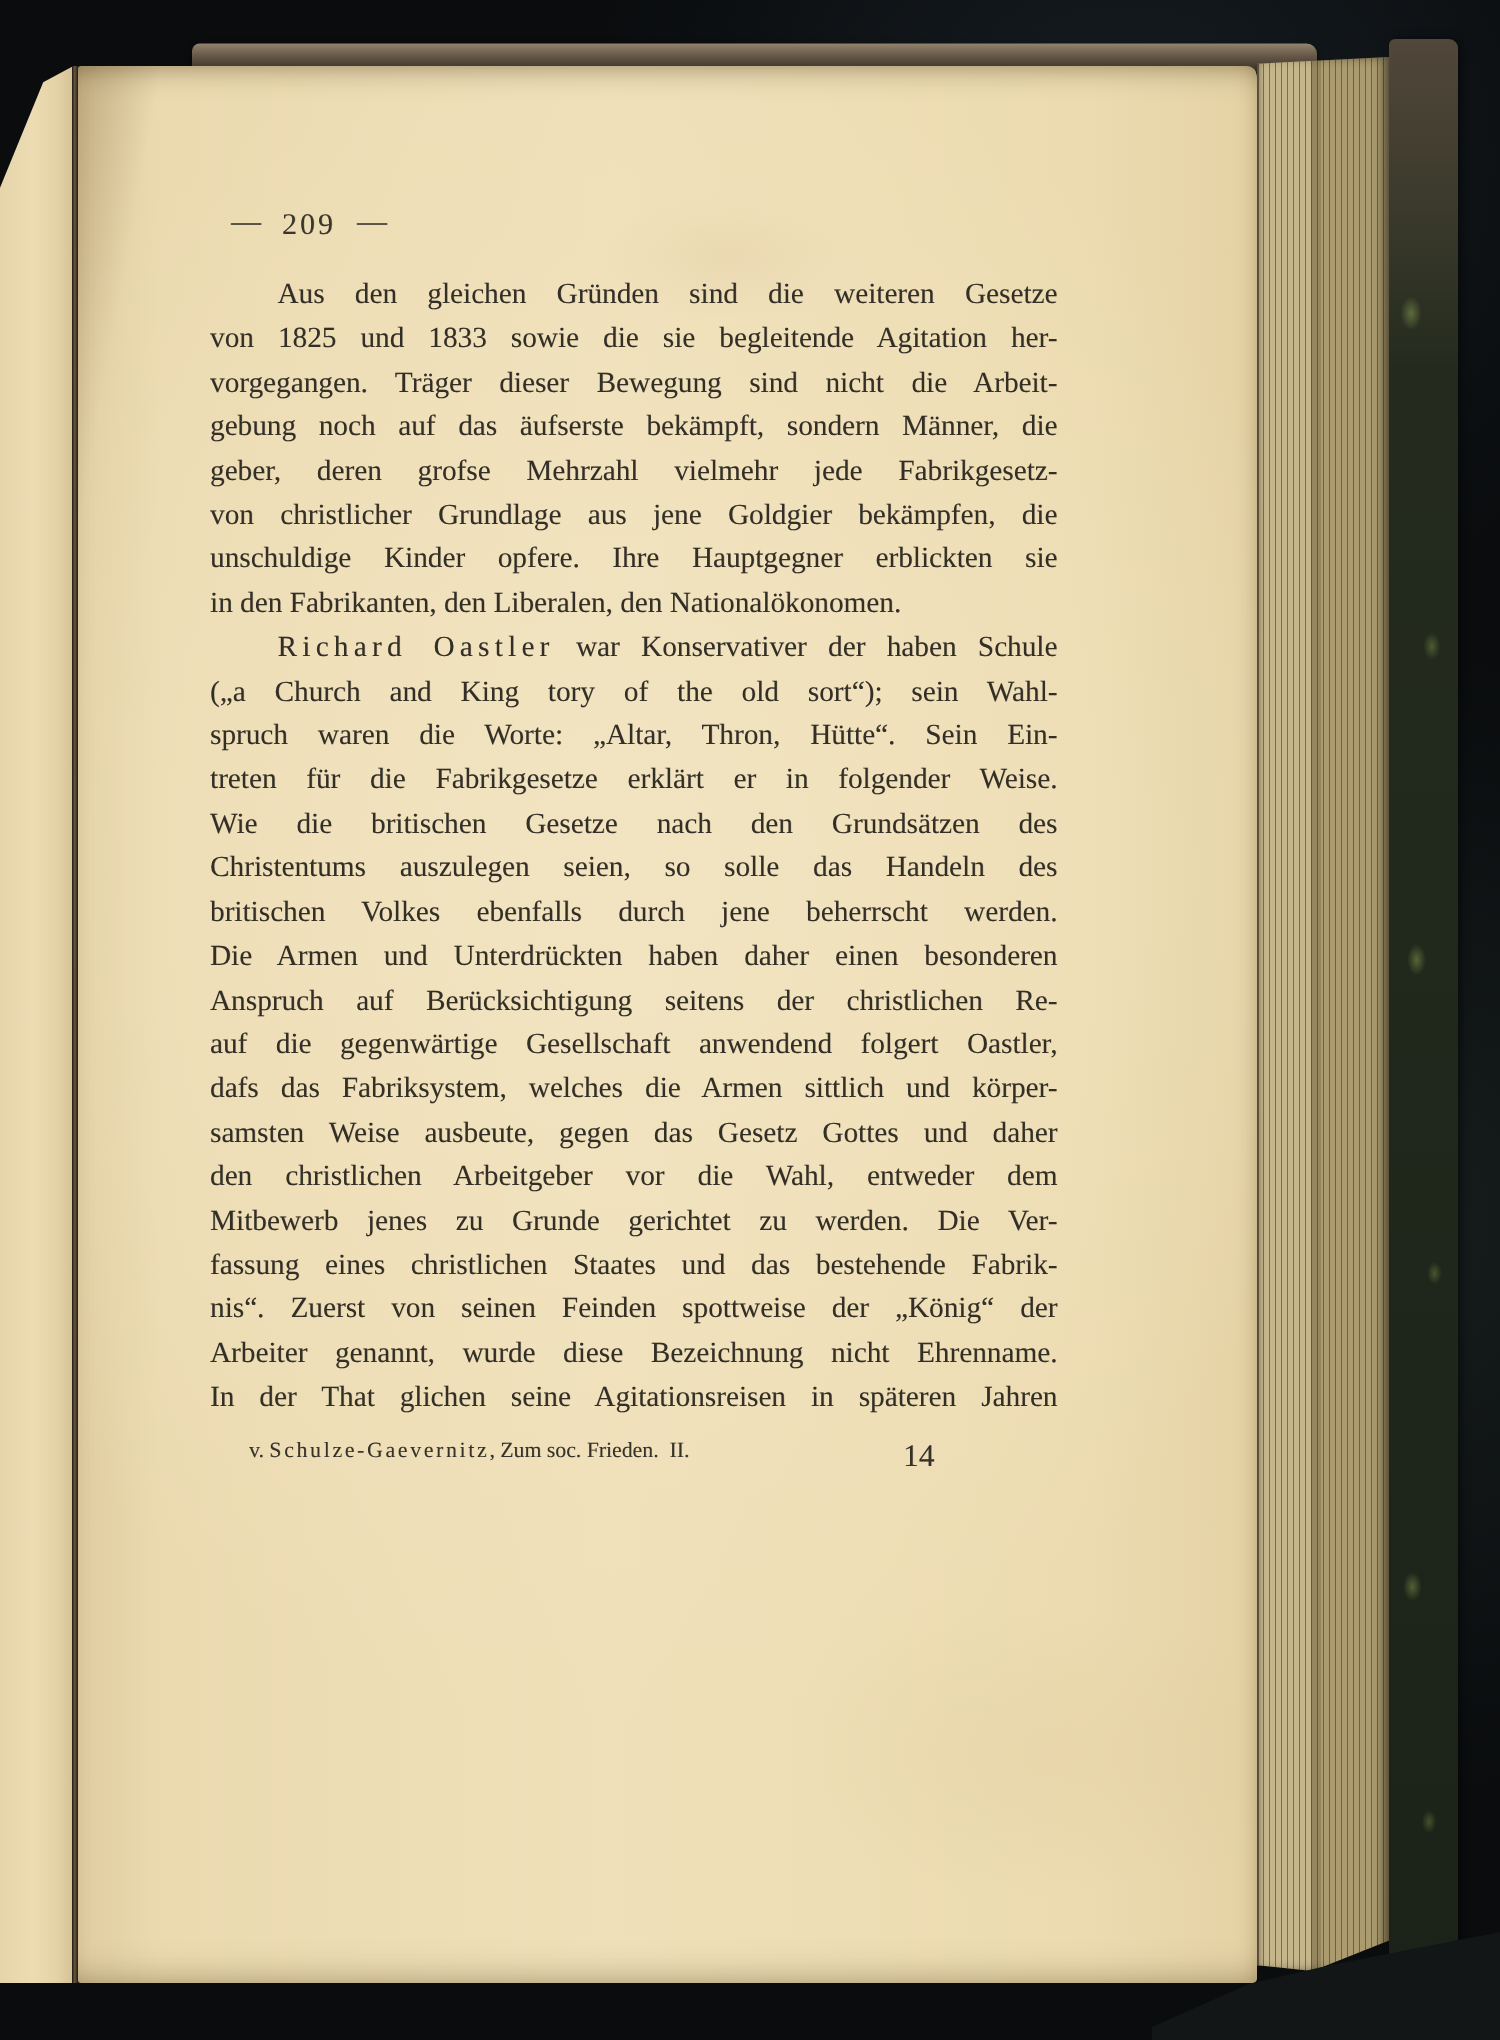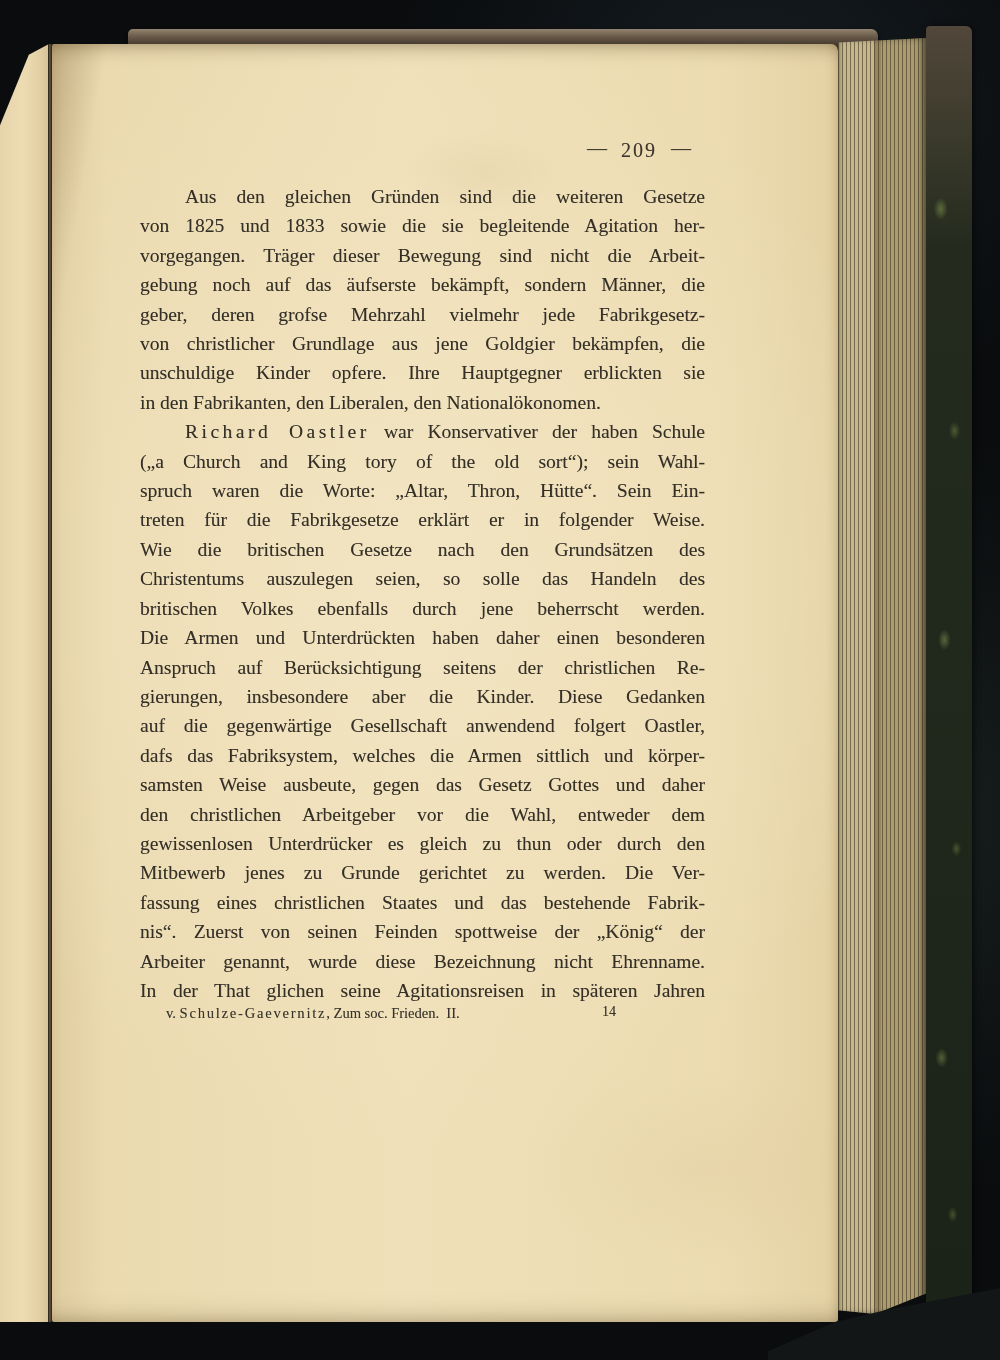--- a/index.html
+++ b/index.html
@@ -71,36 +71,36 @@
     position:absolute; left:768px; top:1288px; width:232px; height:72px;
     background:#121617;
     clip-path:polygon(0 88%, 28% 48%, 52% 30%, 100% 0, 100% 100%, 0 100%);
   }
   
   .text-block {
     position:absolute; left:88px; top:95px; width:565px;
     color:#332f27; font-size:19.5px;
     text-shadow:0.3px 0.3px 0 rgba(51,47,39,.3);
   }
-  .pheader { text-align:right; font-size:20px; color:#3a362d; margin-bottom:20px; }
+  .pheader { text-align:left; font-size:20px; color:#3a362d; margin-bottom:20px; }
   .pheader .dash { display:inline-block; margin:0 14px; transform:translateY(-2px); }
   .pheader .pnum { letter-spacing:2px; }
   .tline {
     line-height:29.4px; text-align:justify; text-align-last:justify;
     text-justify:inter-word;
   }
   .tline.pend { text-align-last:left; }
   .tline.indent { text-indent:45px; }
   .sperr { letter-spacing:3.5px; }
   .pfooter {
-    padding-left:26px; position:relative;
+    margin-top:12px; padding-left:26px; position:relative;
     font-size:14.5px; color:#36322a;
   }
   .pfooter .sperr { letter-spacing:1.8px; }
-  .pfooter .sig { position:absolute; left:462px; top:-1px; font-size:14px; }
+  .pfooter .sig { position:absolute; left:462px; top:-1px; font-size:21px; }
 </style>
 </head>
 <body>
 
 <div class="stage">
   <div class="top-strip"></div>
   <div class="left-sliver"></div>
   <div class="gutter-crease"></div>
 
   <div class="main-page">
@@ -119,26 +119,24 @@
           <div class="tline pend"><span>in den Fabrikanten, den Liberalen, den Nationalökonomen.</span></div>
           <div class="tline indent"><span class="sperr">Richard Oastler</span><span> war Konservativer der haben Schule</span></div>
           <div class="tline"><span>(„a Church and King tory of the old sort“); sein Wahl-</span></div>
           <div class="tline"><span>spruch waren die Worte: „Altar, Thron, Hütte“. Sein Ein-</span></div>
           <div class="tline"><span>treten für die Fabrikgesetze erklärt er in folgender Weise.</span></div>
           <div class="tline"><span>Wie die britischen Gesetze nach den Grundsätzen des</span></div>
           <div class="tline"><span>Christentums auszulegen seien, so solle das Handeln des</span></div>
           <div class="tline"><span>britischen Volkes ebenfalls durch jene beherrscht werden.</span></div>
           <div class="tline"><span>Die Armen und Unterdrückten haben daher einen besonderen</span></div>
           <div class="tline"><span>Anspruch auf Berücksichtigung seitens der christlichen Re-</span></div>
-          <div class="tline"><span>gierungen, insbesondere aber die Kinder. Diese Gedanken</span></div>
           <div class="tline"><span>auf die gegenwärtige Gesellschaft anwendend folgert Oastler,</span></div>
           <div class="tline"><span>dafs das Fabriksystem, welches die Armen sittlich und körper-</span></div>
           <div class="tline"><span>samsten Weise ausbeute, gegen das Gesetz Gottes und daher</span></div>
           <div class="tline"><span>den christlichen Arbeitgeber vor die Wahl, entweder dem</span></div>
-          <div class="tline"><span>gewissenlosen Unterdrücker es gleich zu thun oder durch den</span></div>
           <div class="tline"><span>Mitbewerb jenes zu Grunde gerichtet zu werden. Die Ver-</span></div>
           <div class="tline"><span>fassung eines christlichen Staates und das bestehende Fabrik-</span></div>
           <div class="tline"><span>nis“. Zuerst von seinen Feinden spottweise der „König“ der</span></div>
           <div class="tline"><span>Arbeiter genannt, wurde diese Bezeichnung nicht Ehrenname.</span></div>
           <div class="tline"><span>In der That glichen seine Agitationsreisen in späteren Jahren</span></div>
         </div>
       <div class="pfooter">
         <span id="footer-left"><span>v. </span><span class="sperr">Schulze-Gaevernitz</span><span>, Zum soc. Frieden. II.</span></span>
         <span class="sig">14</span>
       </div>

